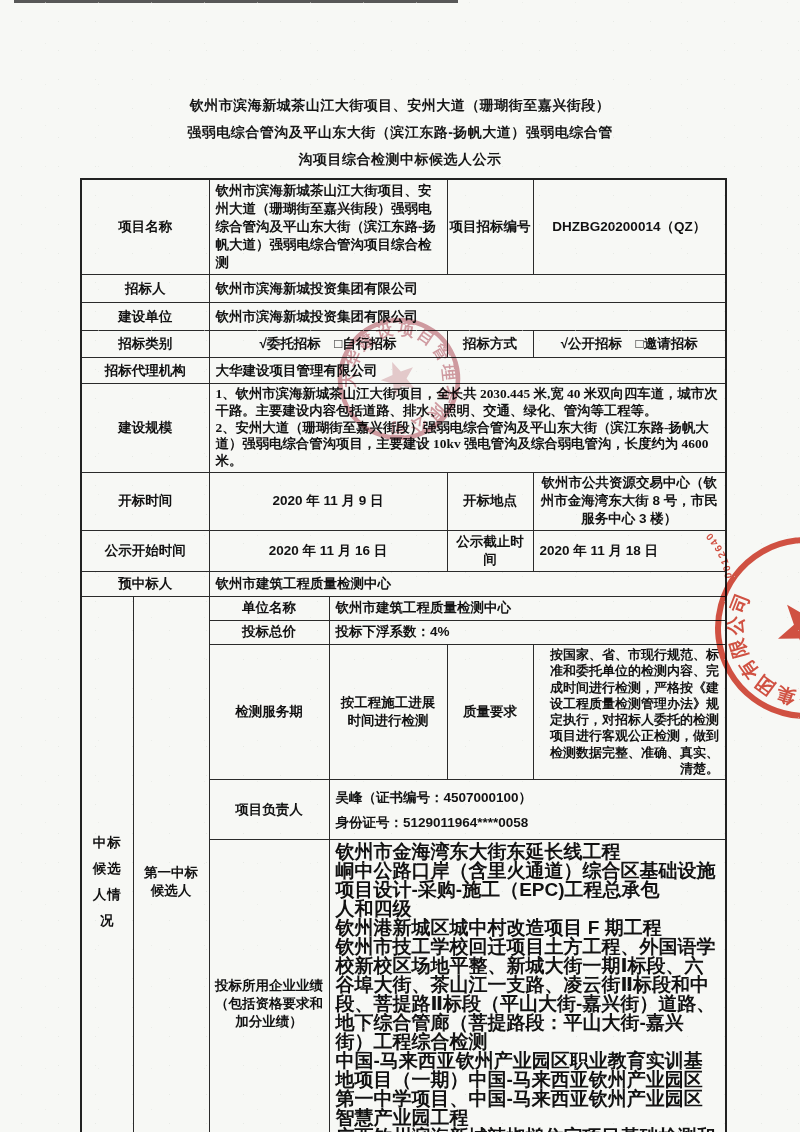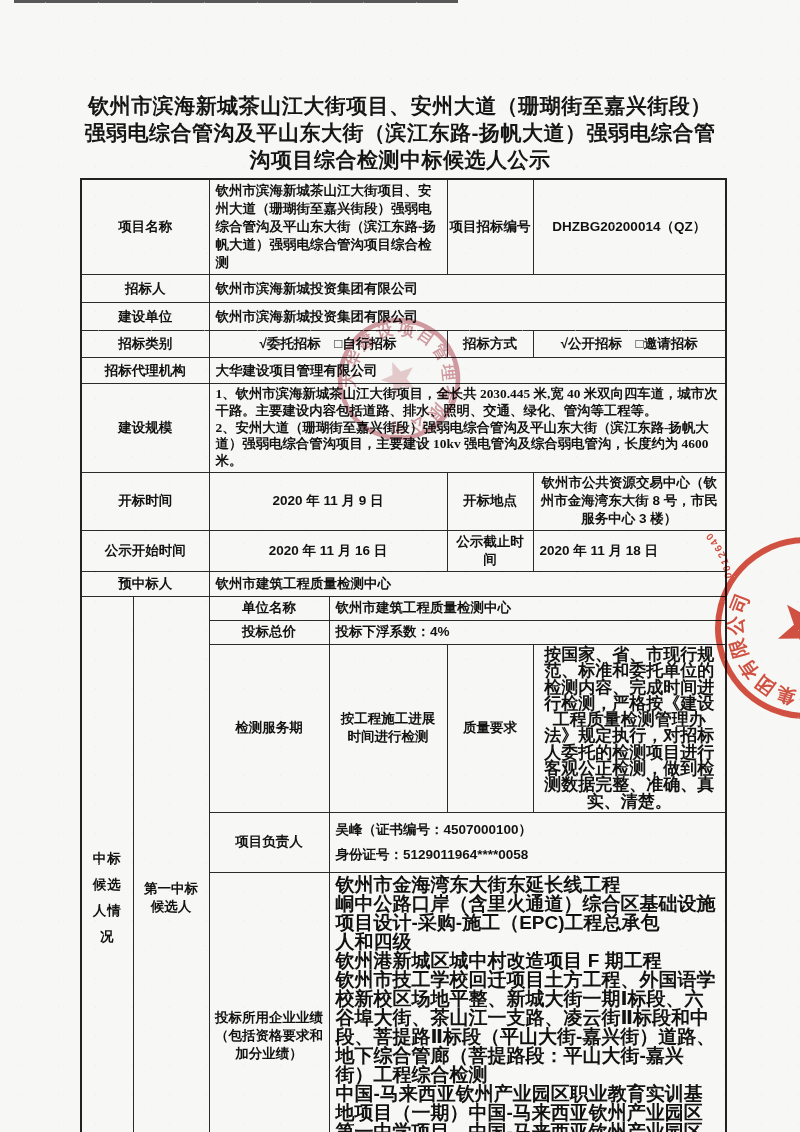--- a/index.html
+++ b/index.html
@@ -4,37 +4,37 @@
 <style>
   html,body{margin:0;padding:0;}
   body{background:#9a9a9a;font-family:"Liberation Sans","DejaVu Sans",sans-serif;}
   #page{position:relative;width:800px;height:1132px;margin:0 auto;background:#f7f8f5;overflow:hidden;color:#161616;}
   
   #page::after{content:"";position:absolute;inset:0;pointer-events:none;opacity:.5;
     background-image:radial-gradient(#d9ddd6 .6px,transparent .7px),radial-gradient(#e3e6e0 .5px,transparent .6px);
     background-size:37px 29px,53px 41px;background-position:3px 7px,19px 23px;}
   #scan-top-line{position:absolute;left:14px;top:0;width:444px;height:2.5px;background:#3c3c3c;opacity:.85;}
   #title{position:absolute;left:40px;top:92px;width:720px;text-align:center;
-    font-size:21px;font-weight:bold;line-height:27px;letter-spacing:.5px;white-space:pre-line;}
+    font-size:14px;font-weight:bold;line-height:27px;letter-spacing:.5px;white-space:pre-line;}
   table.doc{position:absolute;left:80px;top:178px;width:645px;border-collapse:collapse;table-layout:fixed;
     font-size:13.5px;font-weight:600;color:#121212;}
   table.doc td{border:1.6px solid #2b2b2b;padding:2px 6px;vertical-align:middle;overflow:hidden;}
   table.doc{border:2px solid #222;}
   td.lab{text-align:center;font-weight:700;padding:2px 3px;}
   td.val{text-align:left;padding-left:9px;}
   td.cen{text-align:center;}
   .pre{white-space:pre-line;}
   
   tr.r-pn{height:80px;} tr.r-zb{height:28px;} tr.r-js{height:28px;} tr.r-lb{height:27px;margin-left:41px;}
   tr.r-dl{height:26px;margin-left:28px;} tr.r-gm{height:86px;} tr.r-kb{height:58px;} tr.r-gs{height:27px;}
   tr.r-yz{height:25px;} tr.r-dw{height:24px;} tr.r-jg{height:24px;} tr.r-fw{height:131px;}
   tr.r-fz{height:60px;} tr.r-yj{height:248px;}
   .small-lh{line-height:18px;}
   .scale-text{line-height:16.8px;font-size:13.4px;font-family:Liberation Serif, serif;}
-  .quality-text{line-height:16.3px;font-size:17px;text-align:center;padding:2px 5px;}
+  .quality-text{line-height:16.3px;font-size:13px;text-align:right;padding:2px 5px;}
   .perf-text{line-height:19px;font-size:19px;}
   .leader-text{line-height:25px;margin-left:32px;}
   .vert-lab{line-height:26px;letter-spacing:1px;}
   
   .stamp{position:absolute;mix-blend-mode:multiply;pointer-events:none;}
   #stamp-agency{left:328px;top:308px;width:142px;height:142px;opacity:.55;}
   #stamp-investor{left:706px;top:528px;width:200px;height:200px;opacity:.88;}
 </style>
 </head>
 <body>

